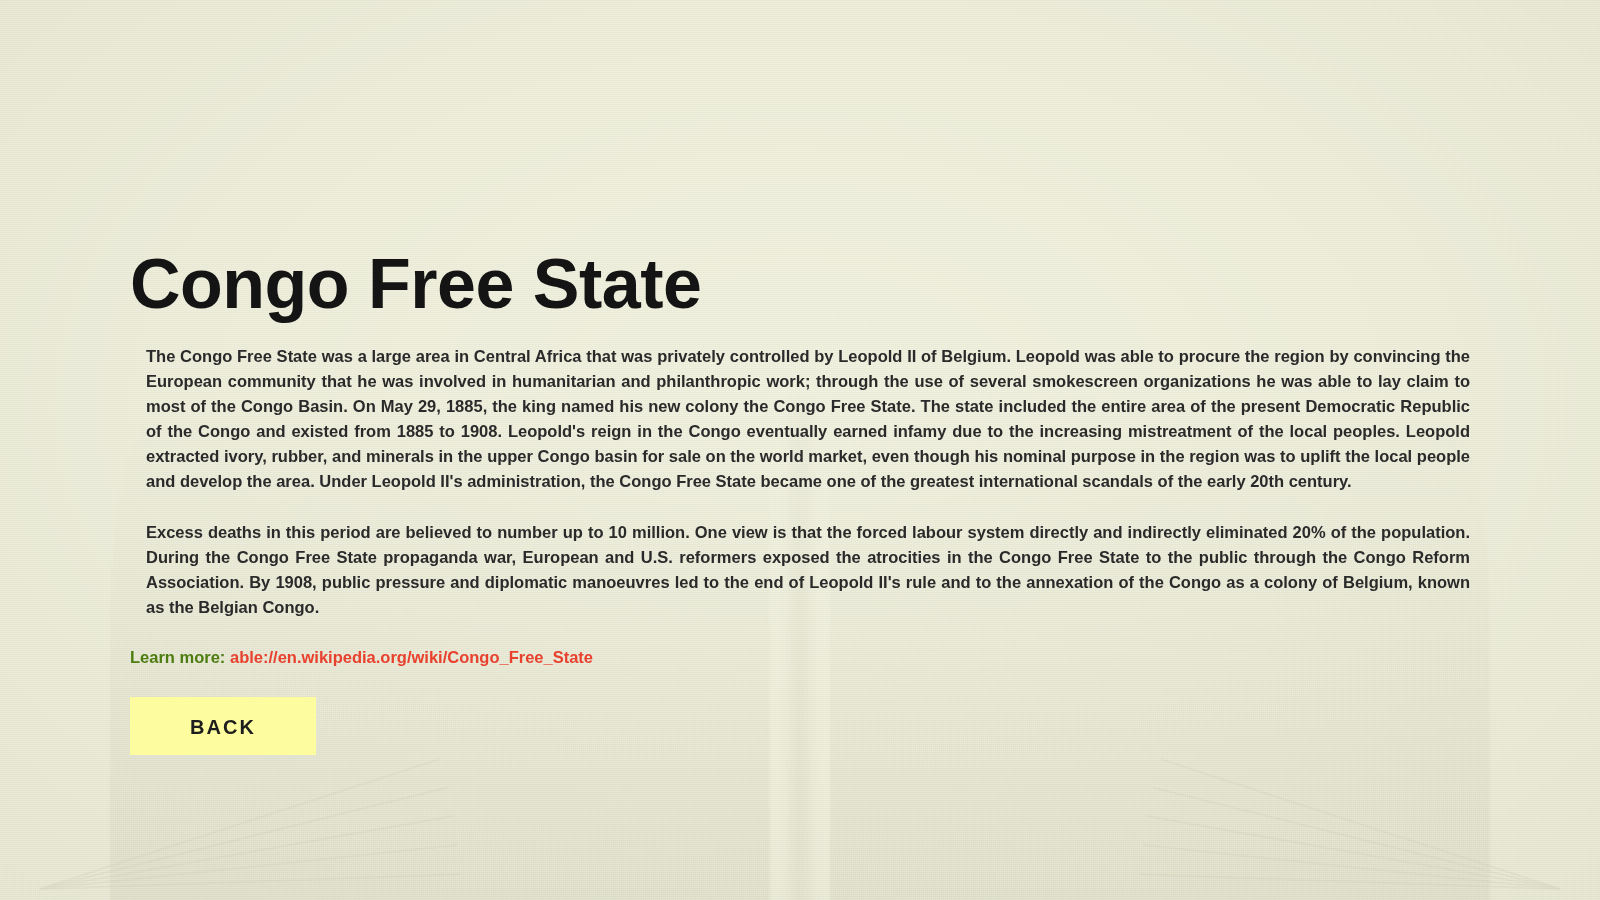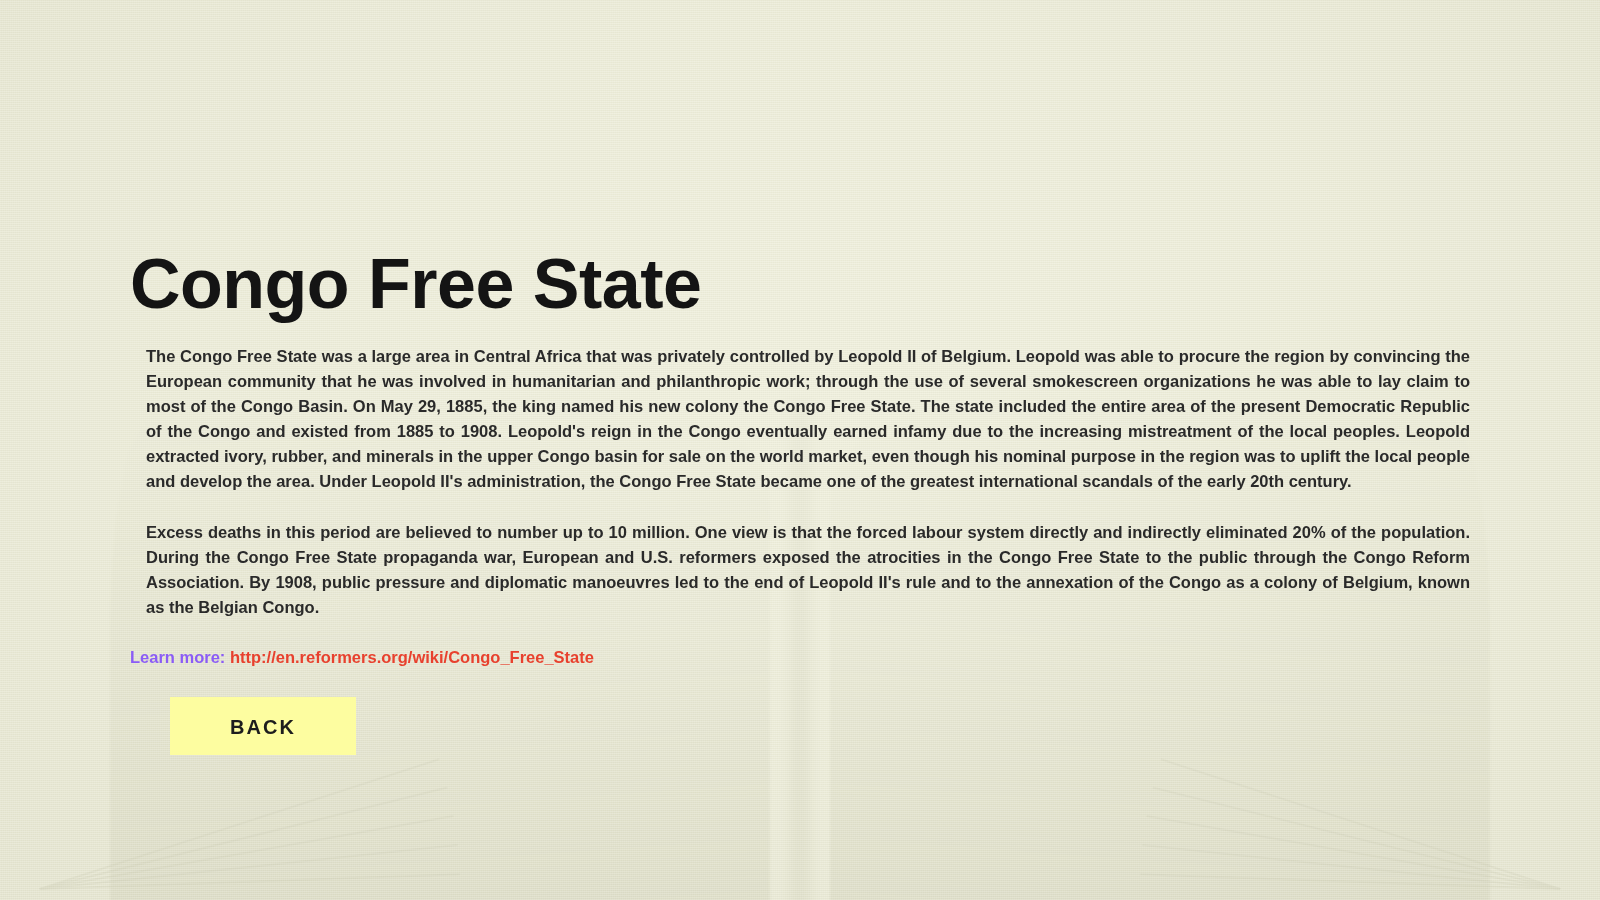--- a/index.html
+++ b/index.html
@@ -109,39 +109,38 @@
     text-justify: inter-word;
   }
   .learn-more {
     margin-top: 28px;
     font-size: 16.5px;
     font-weight: bold;
     color: #e8412e;
     display: block;
     text-decoration: none;
   }
-  .learn-more .label { color: #8b5cf6; }
+  .learn-more .label { color: #4d7c0f; }
   .learn-more .url { color: #e8412e; }
 
   .back-button {
     margin-top: 30px;
     display: inline-block;
     width: 186px;
     height: 58px;
     line-height: 58px;
     text-align: center;
     background: #fdfda0;
     color: #1d1d1d;
     font-size: 20px;
     font-weight: bold;
     letter-spacing: 2px;
     border: none;
     cursor: pointer;
     font-family: "Liberation Sans", sans-serif;
-    margin-left: 40px;
   }
 </style>
 </head>
 <body>
 
 <div class="bg-wrap">
   <div class="bg-page-left"></div>
   <div class="bg-page-right"></div>
   <div class="bg-spine"></div>
   <div class="bg-fan left">
@@ -163,18 +162,18 @@
 </div>
 
 <div class="content">
 
   <h1 class="page-title">Congo Free State</h1>
 
   <p class="body-para">The Congo Free State was a large area in Central Africa that was privately controlled by Leopold II of Belgium. Leopold was able to procure the region by convincing the European community that he was involved in humanitarian and philanthropic work; through the use of several smokescreen organizations he was able to lay claim to most of the Congo Basin. On May 29, 1885, the king named his new colony the Congo Free State. The state included the entire area of the present Democratic Republic of the Congo and existed from 1885 to 1908. Leopold's reign in the Congo eventually earned infamy due to the increasing mistreatment of the local peoples. Leopold extracted ivory, rubber, and minerals in the upper Congo basin for sale on the world market, even though his nominal purpose in the region was to uplift the local people and develop the area. Under Leopold II's administration, the Congo Free State became one of the greatest international scandals of the early 20th century.</p>
   <p class="body-para">Excess deaths in this period are believed to number up to 10 million. One view is that the forced labour system directly and indirectly eliminated 20% of the population. During the Congo Free State propaganda war, European and U.S. reformers exposed the atrocities in the Congo Free State to the public through the Congo Reform Association. By 1908, public pressure and diplomatic manoeuvres led to the end of Leopold II's rule and to the annexation of the Congo as a colony of Belgium, known as the Belgian Congo.</p>
 
   <a class="learn-more" href="#">
-    <span class="label">Learn more: </span><span class="url">http://en.reformers.org/wiki/Congo_Free_State</span>
+    <span class="label">Learn more: </span><span class="url">able://en.wikipedia.org/wiki/Congo_Free_State</span>
   </a>
 
   <button class="back-button">BACK</button>
 
 </div>
 
 </body></html>

